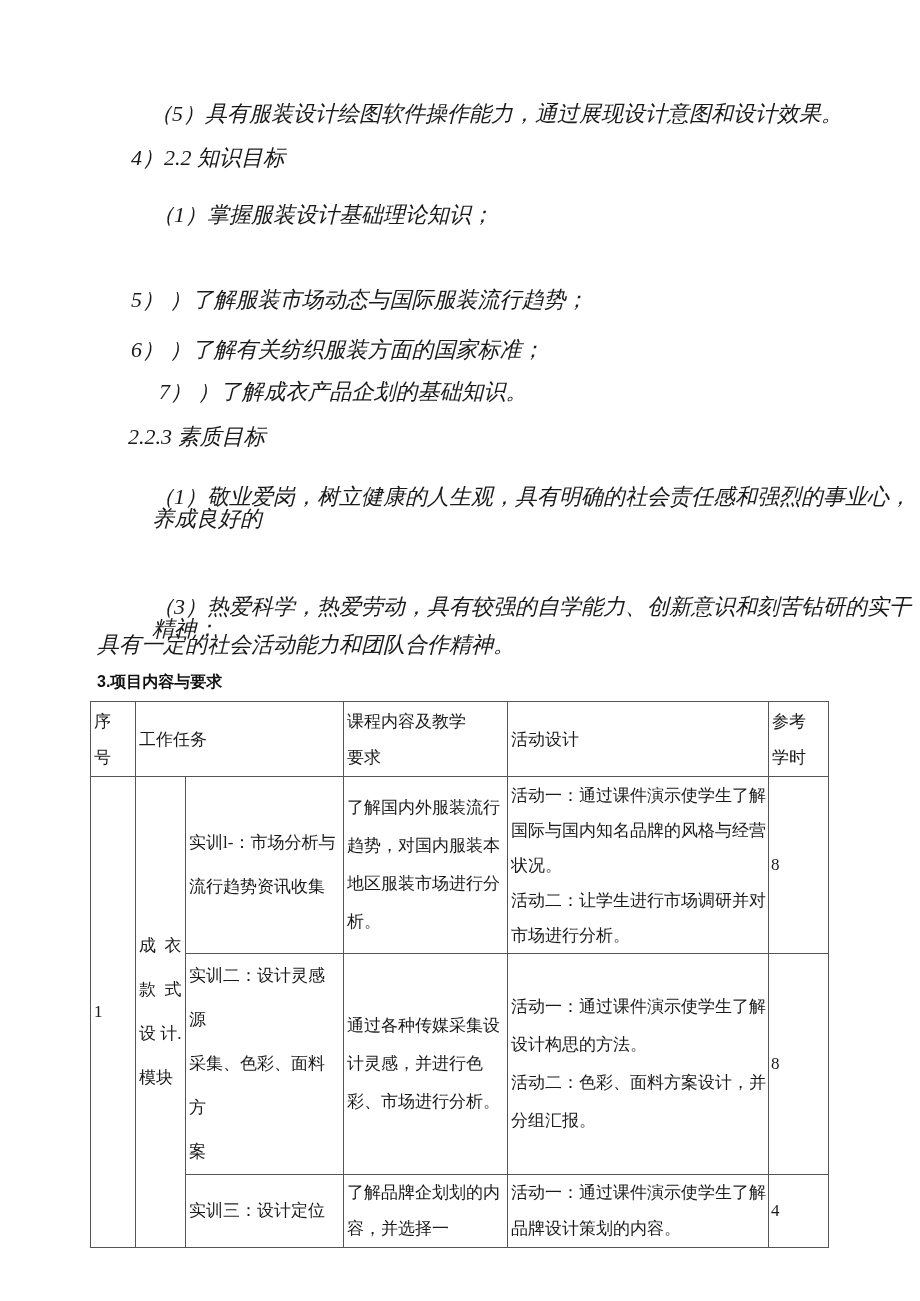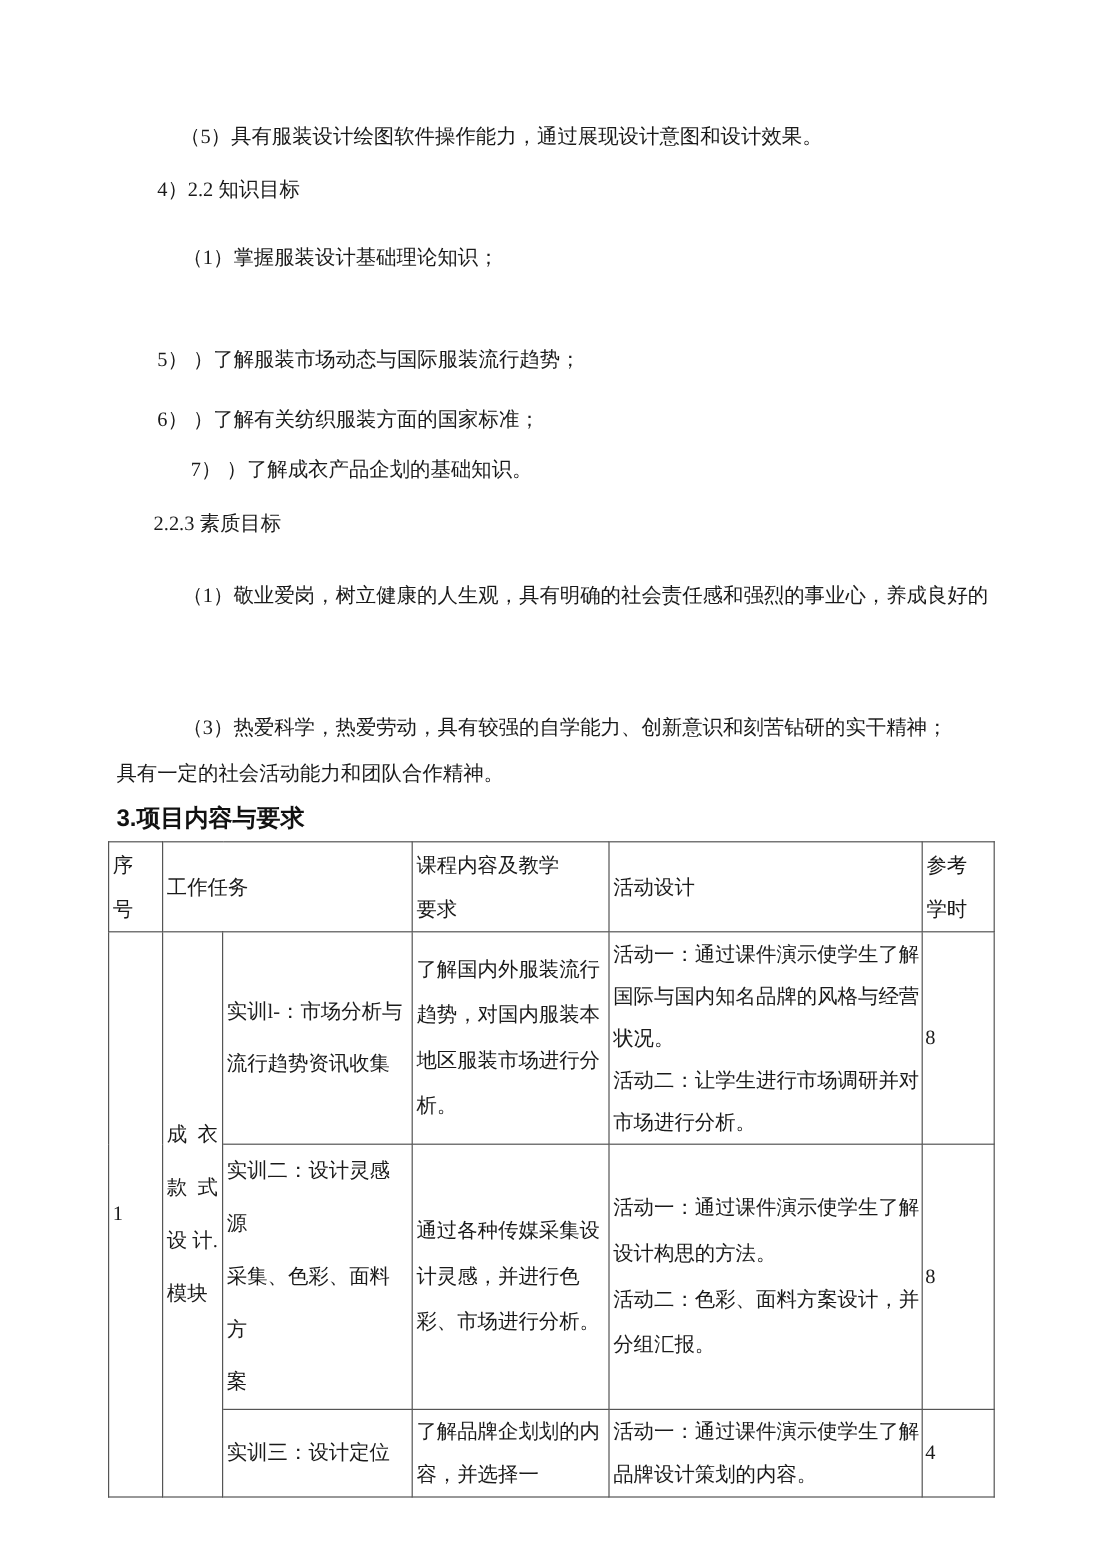--- a/index.html
+++ b/index.html
@@ -10,44 +10,45 @@
     color: #1a1a1a;
     overflow: hidden;
   }
   .page {
     position: relative;
     width: 920px; height: 1301px;
     background: #ffffff;
   }
   .pline {
     position: absolute;
-    font-size: 17px;
+    font-size: 22px;
     line-height: 22px;
     white-space: pre-wrap;
     color: #1a1a1a;
+    font-style: italic;
   }
   .p0  { top: 103px; left: 150px; }
   .p1  { top: 147px; left: 131px; }
   .p2  { top: 204px; left: 152px; }
   .p3  { top: 244px; left: 152px; }
   .p4  { top: 289px; left: 131px; }
   .p5  { top: 339px; left: 131px; }
   .p6  { top: 381px; left: 131px; margin-left: 28px; }
   .p7  { top: 426px; left: 128px; }
   .p8  { top: 486px; left: 152px; }
   .p9  { top: 520px; left: 97px;  }
   .p10 { top: 558px; left: 152px; }
   .p11 { top: 596px; left: 152px; }
   .p12 { top: 634px; left: 97px;  }
   .section-heading {
     position: absolute;
     top: 669px; left: 97px;
     font-family: "Liberation Sans", "DejaVu Sans", sans-serif;
     font-weight: bold;
-    font-size: 20px;
+    font-size: 16px;
     line-height: 26px;
     color: #111111;
   }
   table.project-table {
     position: absolute;
     top: 701px; left: 90px;
     width: 738px;
     border-collapse: collapse;
     table-layout: fixed;
     font-size: 17px;

